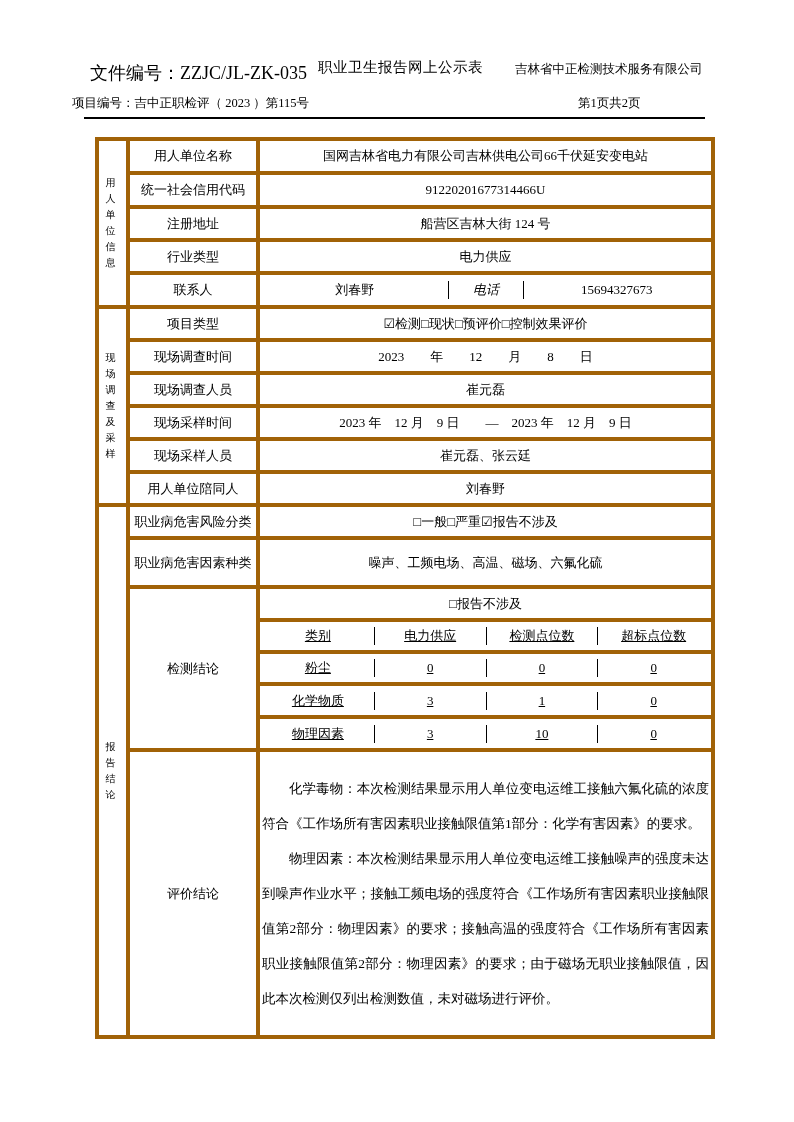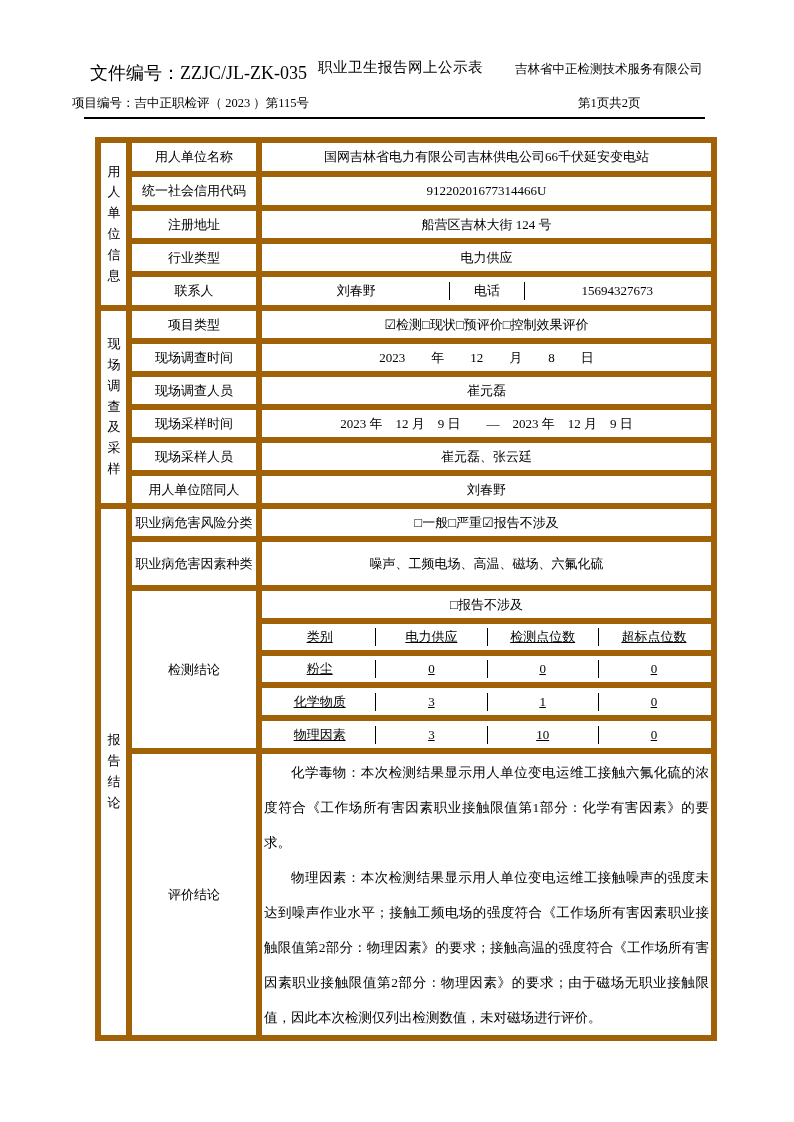--- a/index.html
+++ b/index.html
@@ -21,45 +21,45 @@
 
   table.main {
     position: absolute; left: 95px; top: 137px;
     width: 616px;
     border-collapse: collapse;
     table-layout: fixed;
     border: 2px solid #000;
     font-size: 13px;
   }
   table.main td {
-    border: 6px solid #a16207;
+    border: 4px solid #a16207;
     text-align: center;
     vertical-align: middle;
     padding: 0 2px;
     overflow: hidden;
   }
   td.vcell { padding: 0; }
   .vlabel {
     margin: 13px auto;
     width: 14px;
     word-break: break-all;
-    text-align: right;
+    text-align: left;
     line-height: 1.6;
-    font-size: 13px;
+    font-size: 10px;
   }
   td.split { padding: 0; }
   .cols { display: flex; width: 100%; height: 100%; align-items: stretch; }
   .cols > div {
     display: flex; align-items: center; justify-content: center;
     border-left: 1px solid #000;
     box-sizing: border-box;
   }
   .cols > div:first-child { border-left: none; }
   .c-wide { width: 41.5%; }
-  .c-narrow { width: 17%; }
+  .c-narrow { width: 17%; font-style: italic; }
   .c-q { width: 25%; text-decoration: underline; }
   .opts { display: flex; justify-content: center; align-items: center; }
   .datecell { white-space: pre-wrap; }
   td.eval {
     vertical-align: top;
     text-align: left;
     padding: 1px 8px 0 8px;
   }
   .eval p {
     margin: 0;

